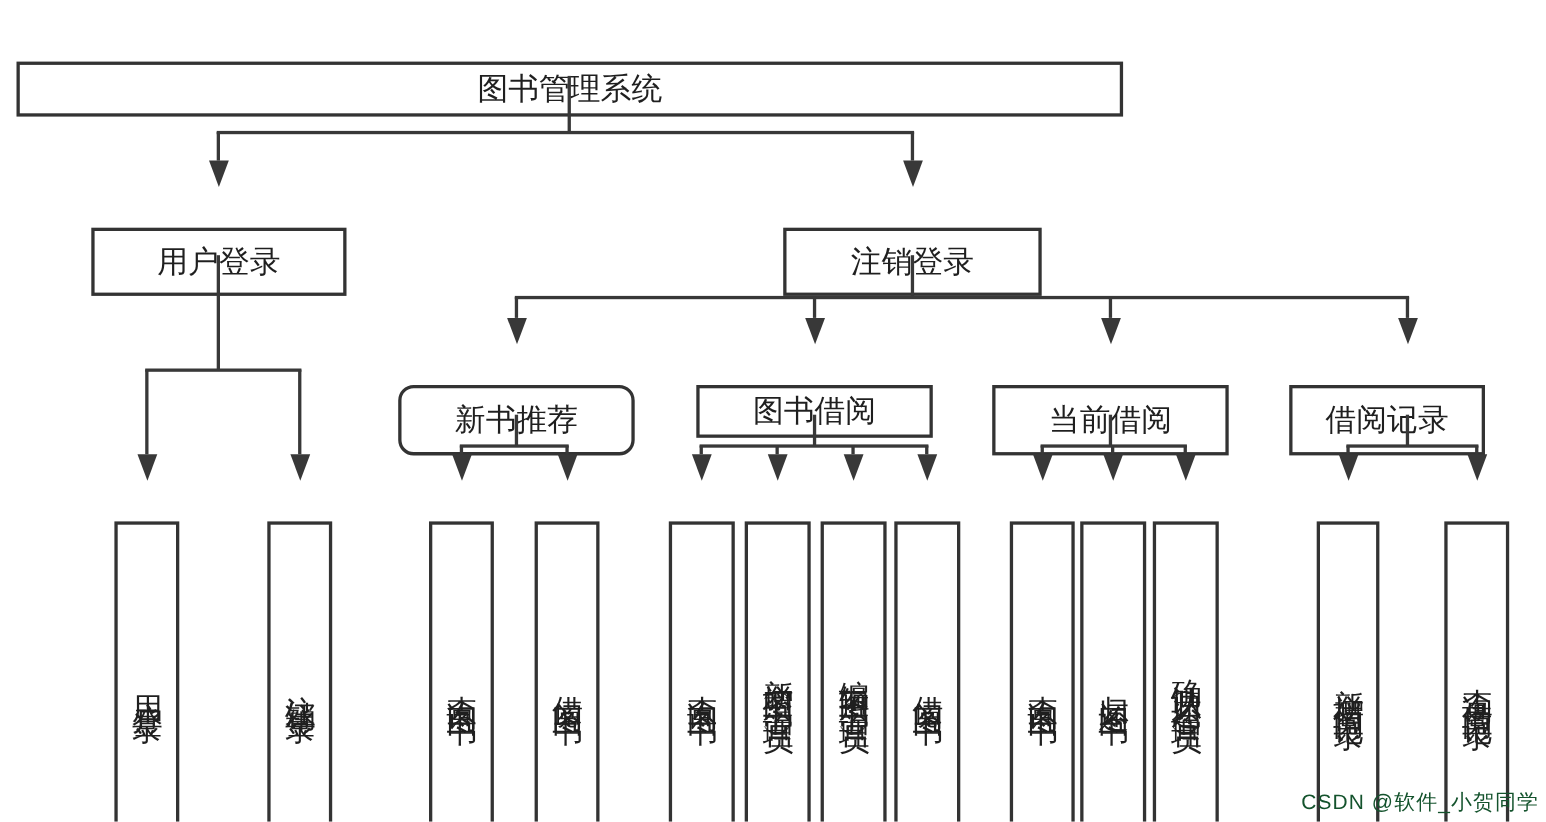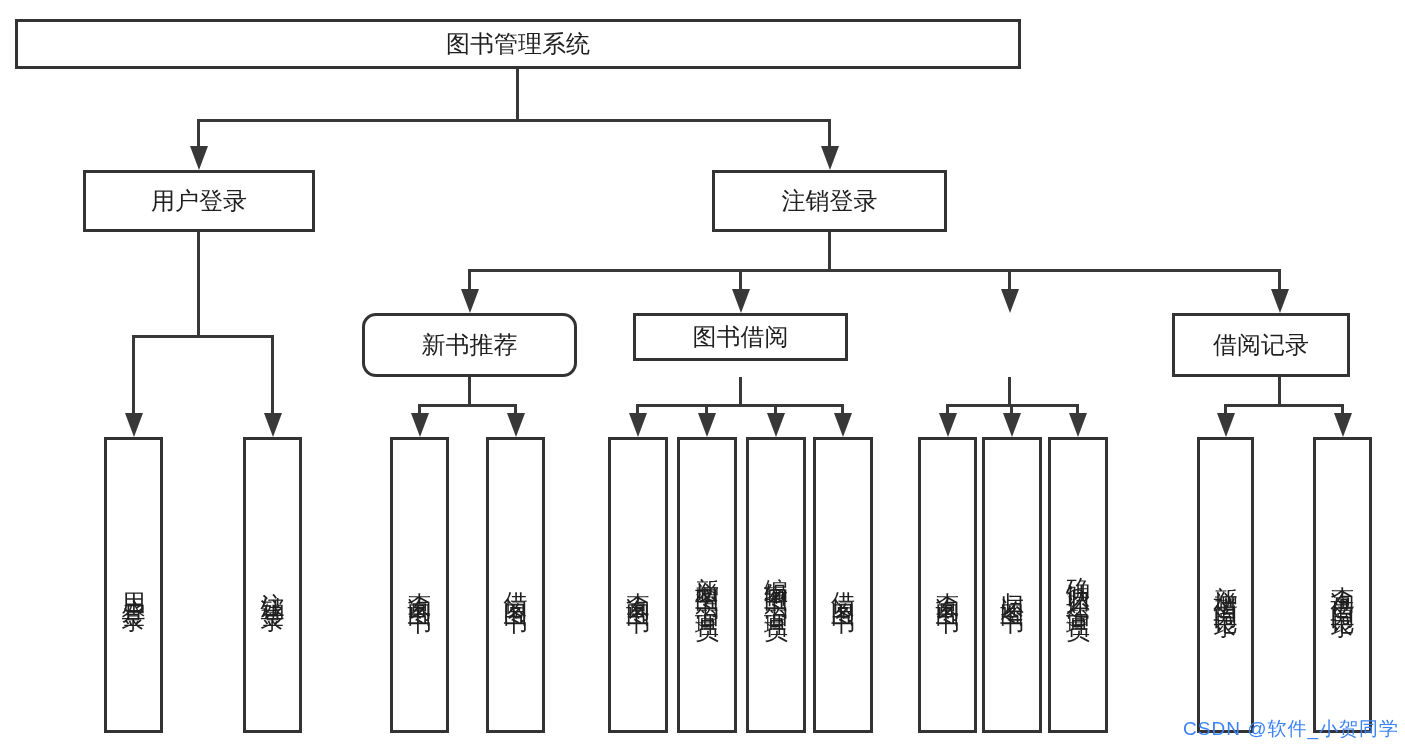--- a/index.html
+++ b/index.html
@@ -13,24 +13,25 @@
     overflow: hidden;
   }
   .box {
     position: absolute;
     box-sizing: border-box;
     border: 3px solid #333333;
     background: #ffffff;
     display: flex;
     align-items: center;
     justify-content: center;
-    font-size: 24px;
+    font-size: 28px;
     line-height: 1;
     color: #1f1f1f;
     text-align: center;
+    margin-top: 37px;
   }
   .vbox {
     writing-mode: vertical-rl;
     text-orientation: mixed;
     letter-spacing: 6px;
   }
   .hline { position: absolute; height: 3px; background: #383838; }
   .vline { position: absolute; width: 3px; background: #383838; }
   .arrow { position: absolute; width: 3px; background: #383838; }
   .arrow::after {
@@ -43,38 +44,39 @@
     border-left: 9px solid transparent;
     border-right: 9px solid transparent;
     border-top: 24px solid #383838;
   }
   .watermark {
     position: absolute;
     top: 716px;
     right: 6px;
     font-size: 19px;
     letter-spacing: 1px;
-    color: #3b82f6;
+    color: #14532d;
     z-index: 5;
     white-space: nowrap;
     margin-left: 28px;
   }
 </style>
 </head>
 <body>
 
 <div class="canvas">
 
   <div class="box" style="left:15px; top:19px; width:1006px; height:50px;">图书管理系统</div>
 
   <div class="box" style="left:83px; top:170px; width:232px; height:62px;">用户登录</div>
   <div class="box" style="left:712px; top:170px; width:235px; height:62px;">注销登录</div>
 
   <div class="box" style="left:362px; top:313px; width:215px; height:64px;border-radius:14px;">新书推荐</div>
   <div class="box" style="left:633px; top:313px; width:215px; height:48px;">图书借阅</div>
+  <div class="box" style="left:902px; top:313px; width:215px; height:64px;">当前借阅</div>
   <div class="box" style="left:1172px; top:313px; width:178px; height:64px;">借阅记录</div>
 
   <div class="box vbox" style="left:104px; top:437px; width:59px; height:296px;">用户登录</div>
   <div class="box vbox" style="left:243px; top:437px; width:59px; height:296px;">注销登录</div>
 
   <div class="box vbox" style="left:390px; top:437px; width:59px; height:296px;">查询图书</div>
   <div class="box vbox" style="left:486px; top:437px; width:59px; height:296px;">借阅图书</div>
 
   <div class="box vbox" style="left:608px; top:437px; width:60px; height:296px;">查询图书</div>
   <div class="box vbox" style="left:677px; top:437px; width:60px; height:296px;">新增图书（管理员）</div>

